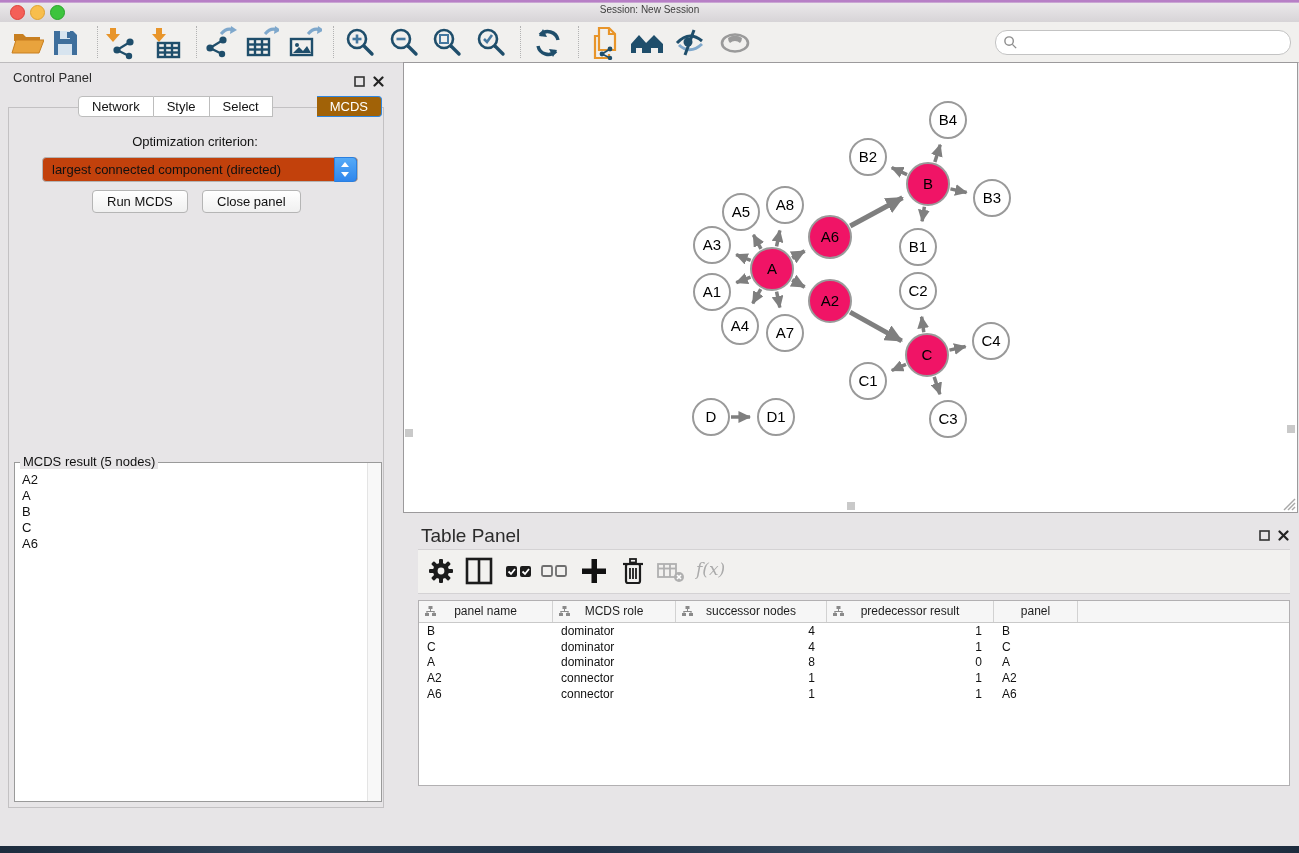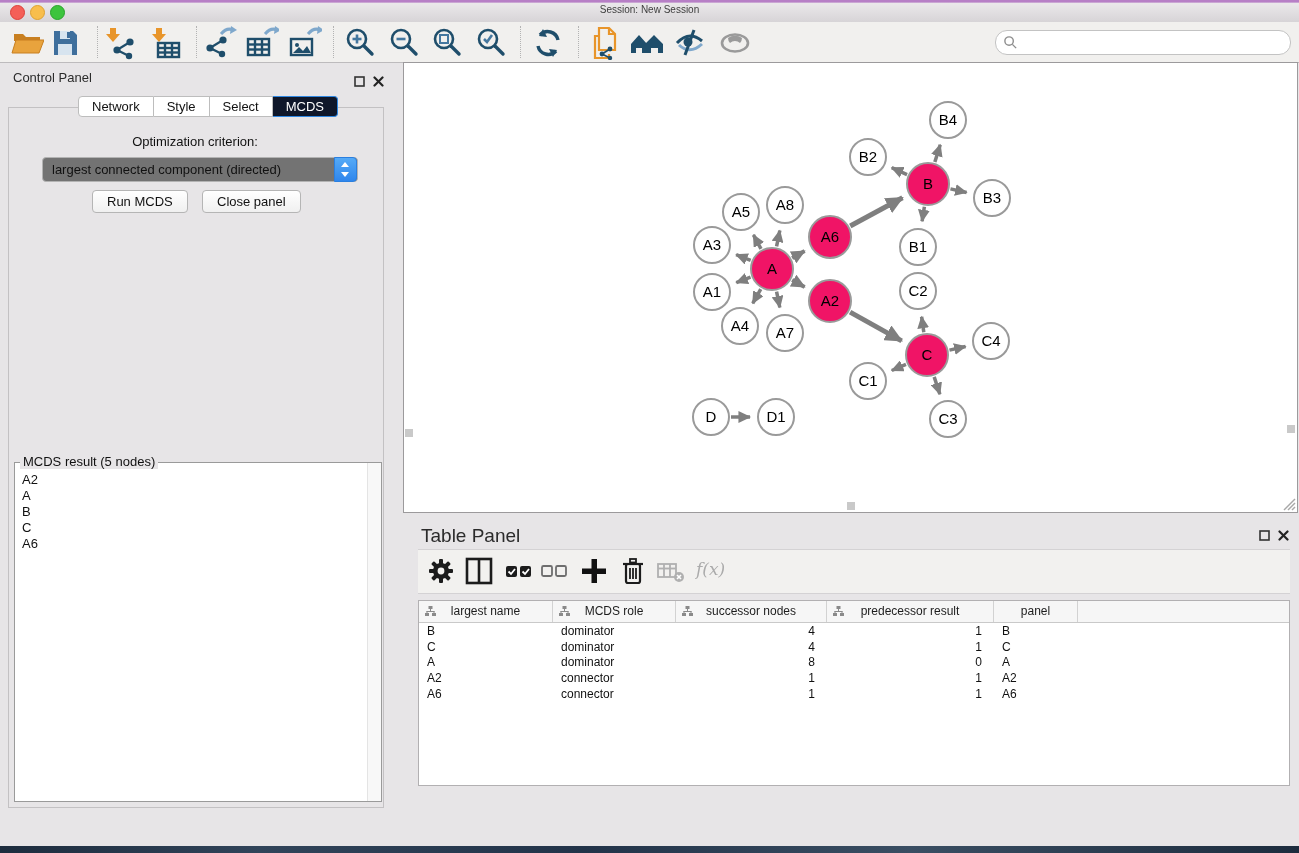--- a/index.html
+++ b/index.html
@@ -27,24 +27,24 @@
     outline:none;font-size:12px;background:transparent;}
   #searchbox svg{position:absolute;left:7px;top:4px;}
   
   #cp-title{left:13px;top:70px;font-size:13px;color:#2b2b2b;}
   .panel-btn{position:absolute;width:12px;height:12px;cursor:pointer;}
   #cp-tabs{left:78px;top:96px;height:21px;display:flex;}
   .tab{height:19px;line-height:19px;padding:0 13px;font-size:13px;color:#111;
     background:#fff;border:1px solid #bdbdbd;border-left:none;cursor:pointer;}
   .tab:first-child{border-left:1px solid #bdbdbd;border-radius:4px 0 0 4px;}
   .tab:last-child{border-radius:0 4px 4px 0;}
-  .tab.active{background:#0f172a;border-color:#2f87e2;color:#fff;}
+  .tab.active{background:#a16207;border-color:#2f87e2;color:#fff;margin-left:44px;}
   #cp-body{left:8px;top:107px;width:374px;height:699px;border:1px solid #c3c1c3;}
   #opt-label{left:8px;top:134px;width:374px;text-align:center;font-size:13px;color:#111;}
-  #opt-select{left:42px;top:157px;width:314px;height:23px;background:#737373;
+  #opt-select{left:42px;top:157px;width:314px;height:23px;background:#c2410c;
     border:1px solid #b3b3b3;border-radius:4px;cursor:pointer;}
   #opt-select .val{position:absolute;left:9px;top:4px;font-size:13px;color:#111;white-space:nowrap;}
   #opt-select .stepper{position:absolute;right:0;top:-1px;width:21px;height:23px;
     background:linear-gradient(#55aaf7,#2f86ec);border-radius:0 4px 4px 0;border:1px solid #2a7fe0;}
   .chev{position:absolute;left:6px;width:0;height:0;border-left:4.5px solid transparent;border-right:4.5px solid transparent;}
   .chev.up{top:4px;border-bottom:5px solid #fff;}
   .chev.dn{bottom:4px;border-top:5px solid #fff;}
   .btn{position:absolute;height:21px;background:linear-gradient(#ffffff,#f0f0f0);
     border:1px solid #b5b5b5;border-radius:4px;font-size:13px;color:#111;
     text-align:center;line-height:21px;cursor:pointer;padding:0 14px;}
@@ -509,21 +509,21 @@
         <div class="th" style="width: 134px;"><svg width="11" height="11" viewBox="0 0 11 11">
             <g fill="#8a8a8a">
               <rect x="3.5" y="0" width="4" height="3"></rect>
               <rect x="0" y="7" width="4" height="3"></rect>
               <rect x="7" y="7" width="4" height="3"></rect>
               <rect x="5" y="3" width="1" height="2.5"></rect>
               <rect x="1.5" y="5" width="8" height="1"></rect>
               <rect x="1.5" y="5" width="1" height="2"></rect>
               <rect x="8.5" y="5" width="1" height="2"></rect>
             </g>
-          </svg><span>largest name</span></div>
+          </svg><span>panel name</span></div>
         <div class="th" style="width: 123px;"><svg width="11" height="11" viewBox="0 0 11 11">
             <g fill="#8a8a8a">
               <rect x="3.5" y="0" width="4" height="3"></rect>
               <rect x="0" y="7" width="4" height="3"></rect>
               <rect x="7" y="7" width="4" height="3"></rect>
               <rect x="5" y="3" width="1" height="2.5"></rect>
               <rect x="1.5" y="5" width="8" height="1"></rect>
               <rect x="1.5" y="5" width="1" height="2"></rect>
               <rect x="8.5" y="5" width="1" height="2"></rect>
             </g>

